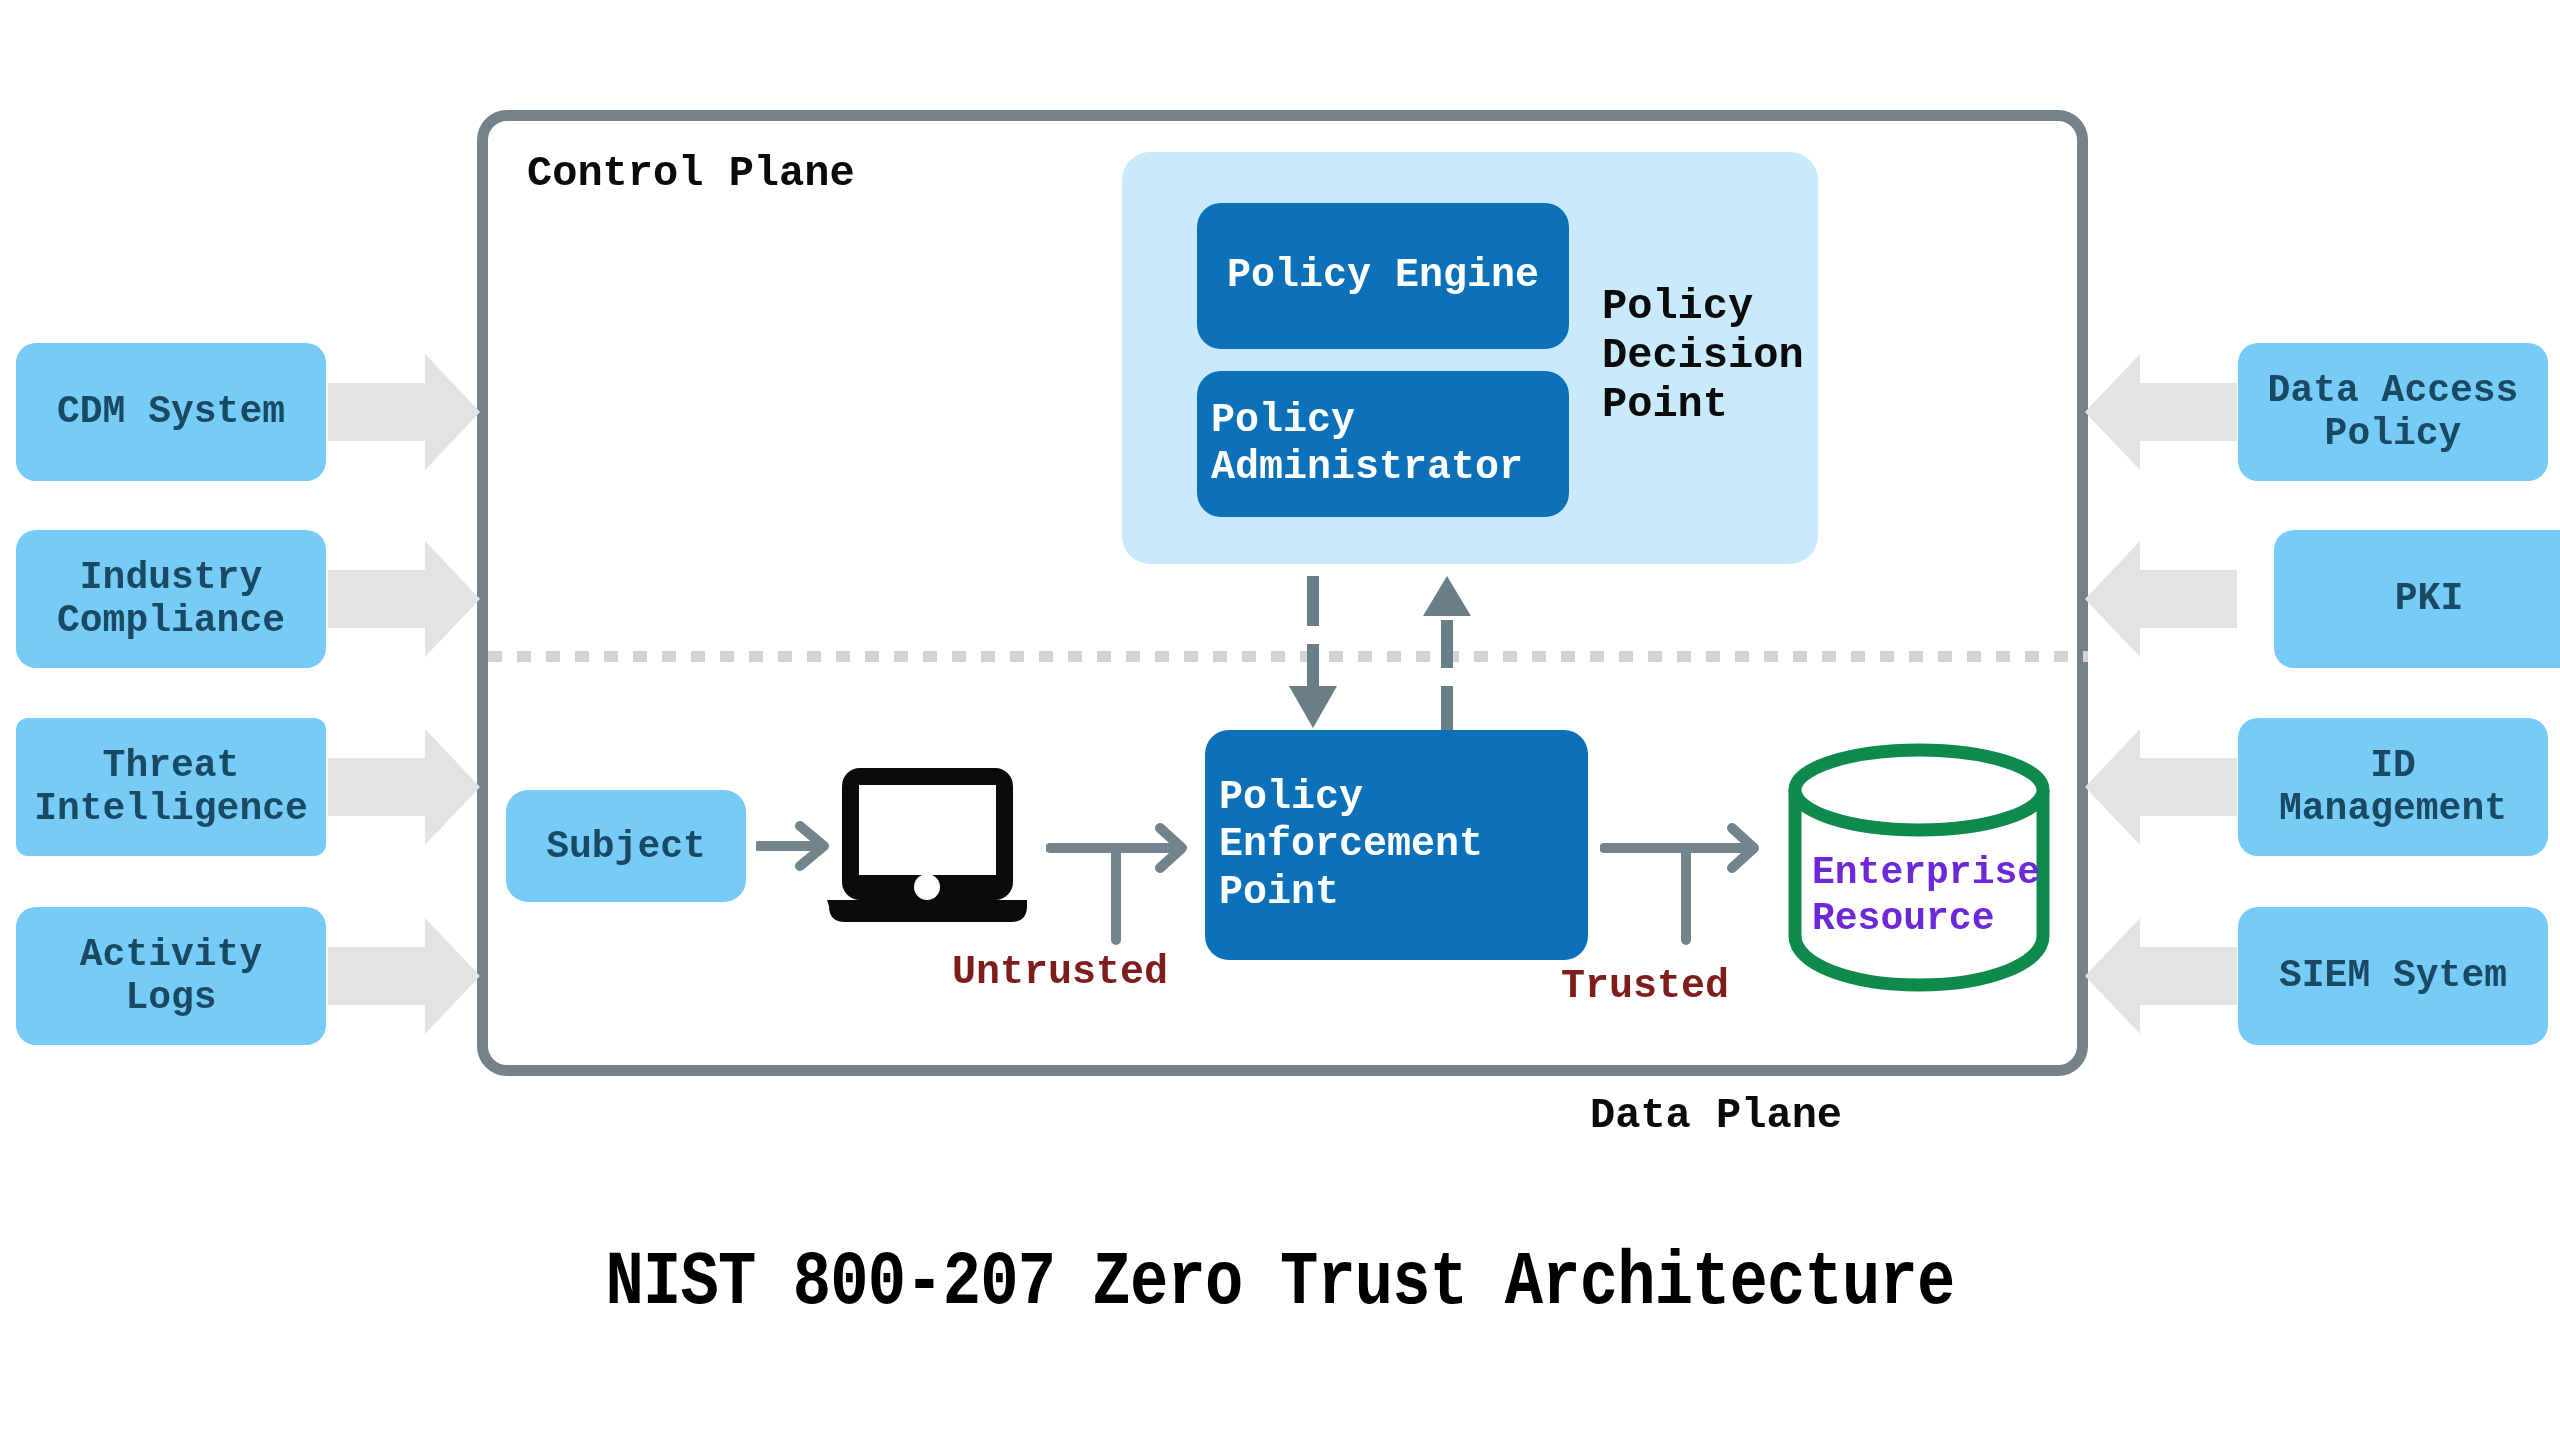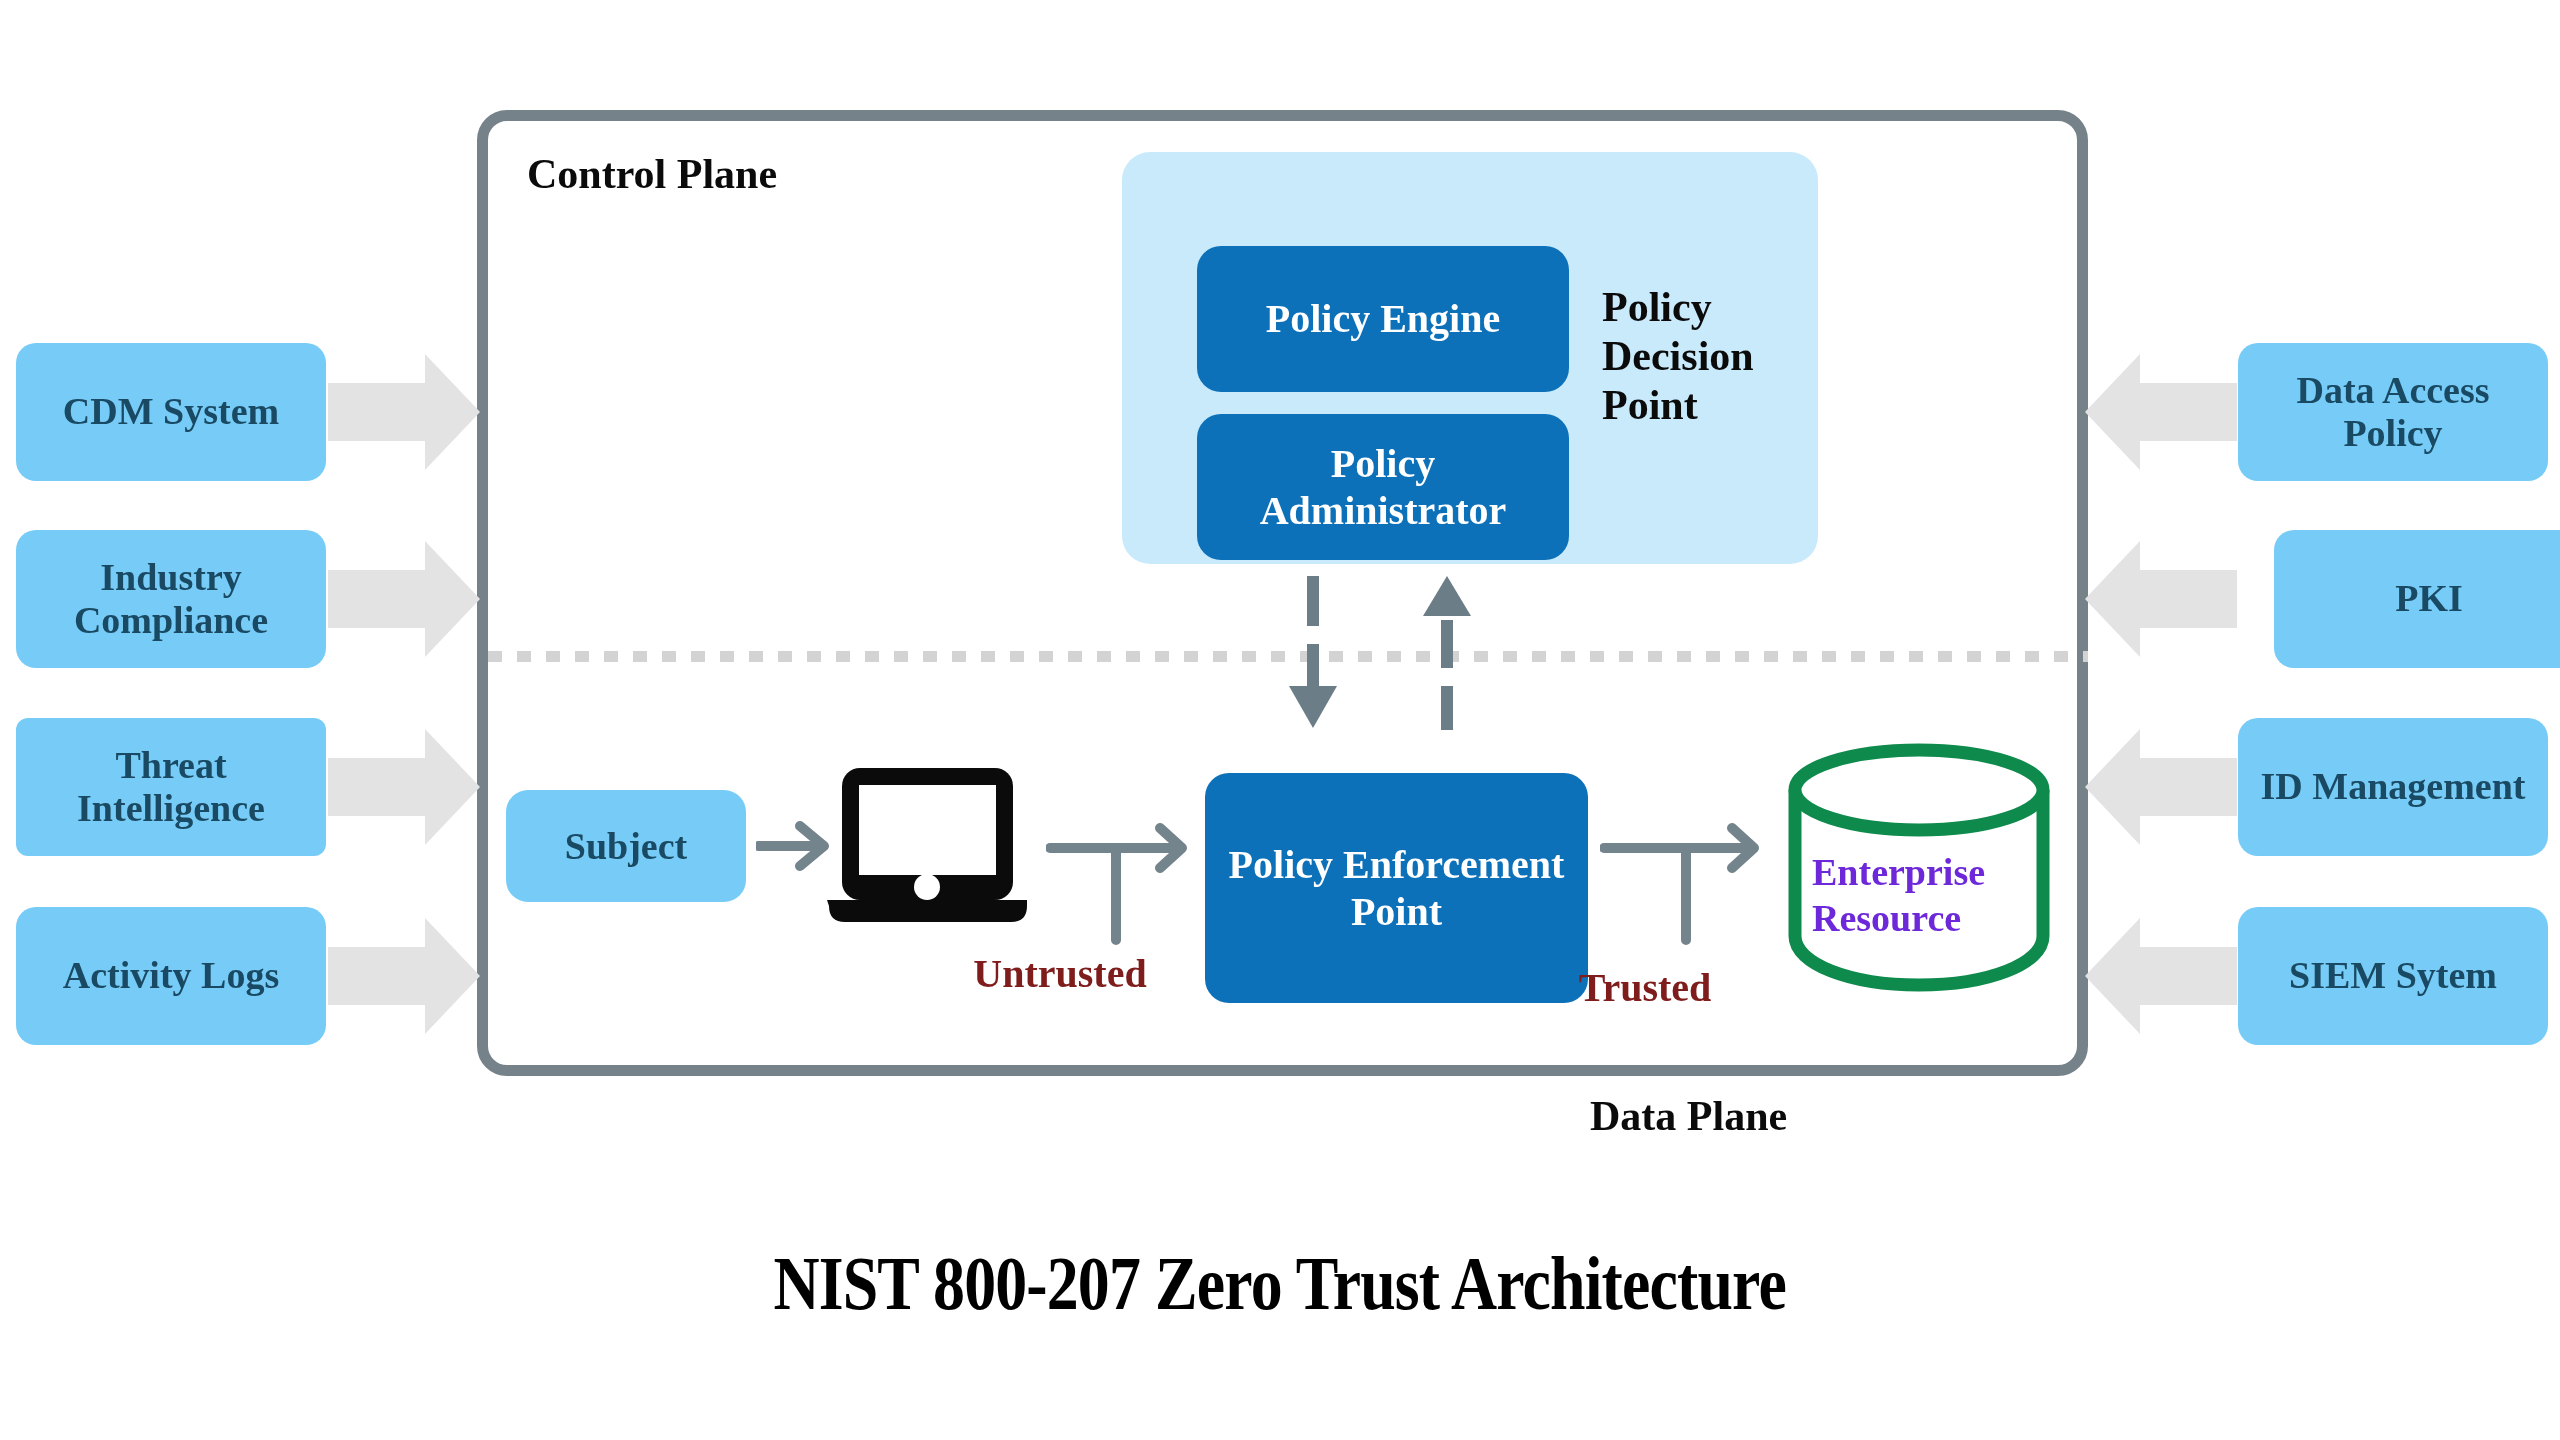--- a/index.html
+++ b/index.html
@@ -1,40 +1,40 @@
 <!DOCTYPE html>
 <html><head>
 <meta charset="utf-8">
 <style>
   html,body{margin:0;padding:0;background:#ffffff;}
   .stage{
     position:relative;width:2560px;height:1440px;background:#ffffff;
-    font-family:Liberation Serif, serif;overflow:hidden;
+    font-family:Liberation Mono, monospace;overflow:hidden;
   }
   
   .ext-box{
     position:absolute;width:310px;height:138px;background:#76ccf7;border-radius:20px;
     display:flex;align-items:center;justify-content:center;text-align:center;
     font-weight:bold;font-size:38px;line-height:1.14;color:#1a4a63;
     padding:0 14px;box-sizing:border-box;
   }
   .ext-box.right{left:2238px;}
   .block-arrow{position:absolute;width:152px;height:116px;}
   
   .main-box{
     position:absolute;left:477px;top:110px;width:1611px;height:966px;
     border:11px solid #75828a;border-radius:30px;background:#ffffff;box-sizing:border-box;
   }
   .plane-label{position:absolute;font-weight:bold;font-size:42px;color:#0b0b0b;white-space:nowrap;}
   
   .pdp-box{position:absolute;left:1122px;top:152px;width:696px;height:412px;background:#c9eafb;border-radius:28px;}
   .blue-box{
     position:absolute;background:#0d71b9;border-radius:24px;color:#ffffff;font-weight:bold;
-    display:flex;align-items:center;justify-content:center;text-align:center;line-height:1.18;
-    padding:0 14px;box-sizing:border-box;margin-top:43px;
+    display:flex;align-items:center;justify-content:center;line-height:1.18;
+    padding:0 14px;box-sizing:border-box;
   }
   .pe-box{left:1197px;top:203px;width:372px;height:146px;font-size:40px;}
   .pa-box{left:1197px;top:371px;width:372px;height:146px;font-size:40px;}
   .pep-box{left:1205px;top:730px;width:383px;height:230px;font-size:40px;}
   .pdp-label{
     position:absolute;left:1602px;top:283px;width:230px;
     font-weight:bold;font-size:42px;line-height:1.17;color:#0b0b0b;
   }
   
   .dotted-line{

